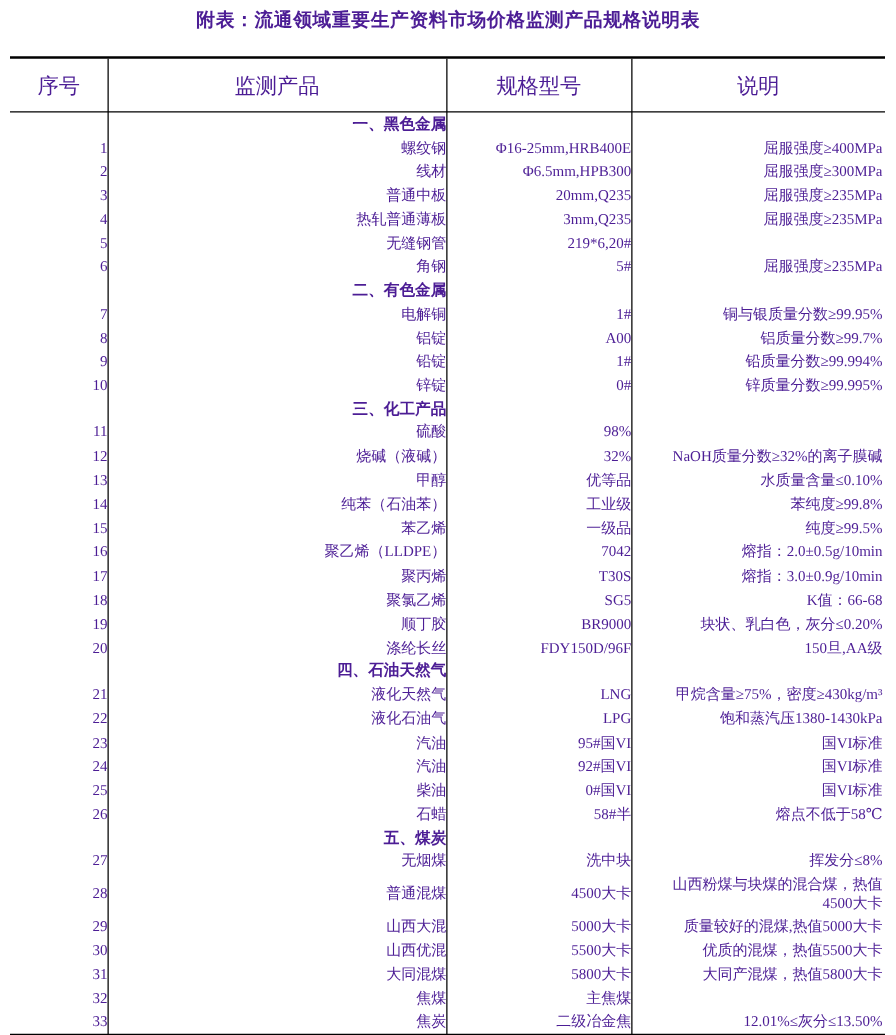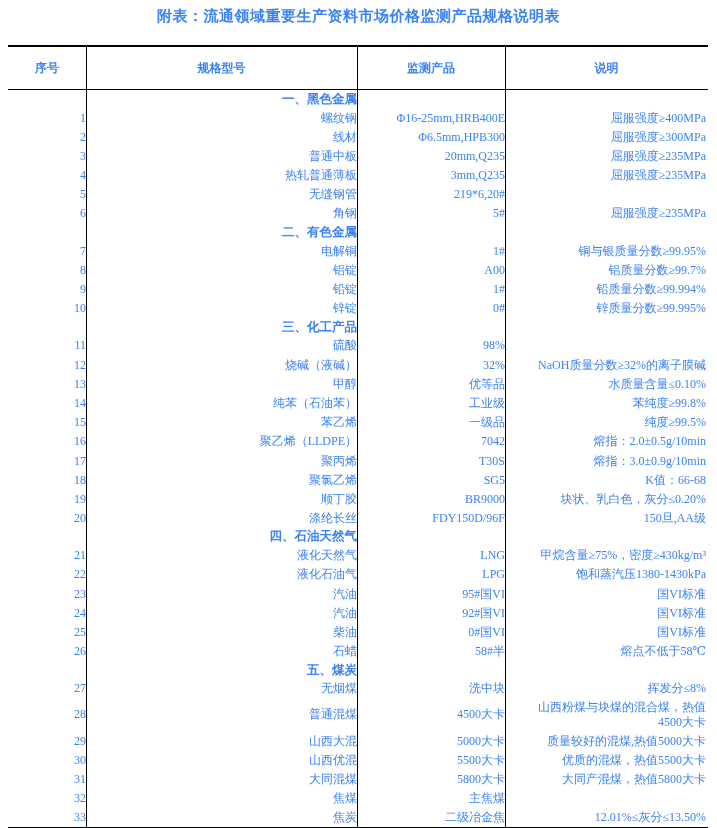--- a/index.html
+++ b/index.html
@@ -1,34 +1,34 @@
 <!DOCTYPE html>
 <html><head>
 <meta charset="utf-8">
 <style>
   html,body{margin:0;padding:0;background:#fff;}
   .page{
     position:relative;width:717px;height:828px;background:#ffffff;
-    font-family:"Liberation Serif","DejaVu Serif",serif;color:#3b82f6;overflow:hidden;
+    font-family:"Liberation Serif","DejaVu Serif",serif;color:#4c1d95;overflow:hidden;
   }
   .title{
     position:absolute;top:7px;left:0;width:100%;text-align:center;
     font-weight:bold;font-size:15px;letter-spacing:0.5px;
   }
   .table{
     position:absolute;left:8px;top:45px;width:700px;height:783px;
     border-top:2.5px solid #000;
   }
   .vline{position:absolute;top:0;bottom:0;width:1.2px;background:#000;}
   .v1{left:78px}.v2{left:349px}.v3{left:497px}
   .bottom-line{position:absolute;left:0;top:780px;width:100%;height:1.6px;background:#000;}
   .header{
     display:grid;grid-template-columns:78px 271px 148px 203px;
     height:42px;border-bottom:1.6px solid #000;
-    align-items:center;text-align:center;font-size:12px;font-weight:bold;
+    align-items:center;text-align:center;font-size:17px;
   }
   .trow{
     display:grid;grid-template-columns:78px 271px 148px 203px;
     height:19.2px;font-size:12px;line-height:1.18;align-items:center;text-align:right;
   }
   .trow.section{height:18px;font-weight:bold;}
   .trow.tall{height:33px;}
   .cell{overflow:hidden;white-space:nowrap;}
   .cell.no{padding-left:9px;}
   .cell.product{padding-left:50px;}
@@ -40,22 +40,22 @@
 </style>
 </head>
 <body>
 
 <div class="page">
   <div class="title">附表：流通领域重要生产资料市场价格监测产品规格说明表</div>
 
   <div class="table">
     <div class="header">
       <div class="hcell">序号</div>
+      <div class="hcell">监测产品</div>
       <div class="hcell">规格型号</div>
-      <div class="hcell">监测产品</div>
       <div class="hcell">说明</div>
     </div>
 
     <div id="table-body">
         <div class="trow section">
           <div class="cell no"></div>
           <div class="cell product">一、黑色金属</div>
           <div class="cell spec"></div>
           <div class="cell desc"></div>
         </div>

